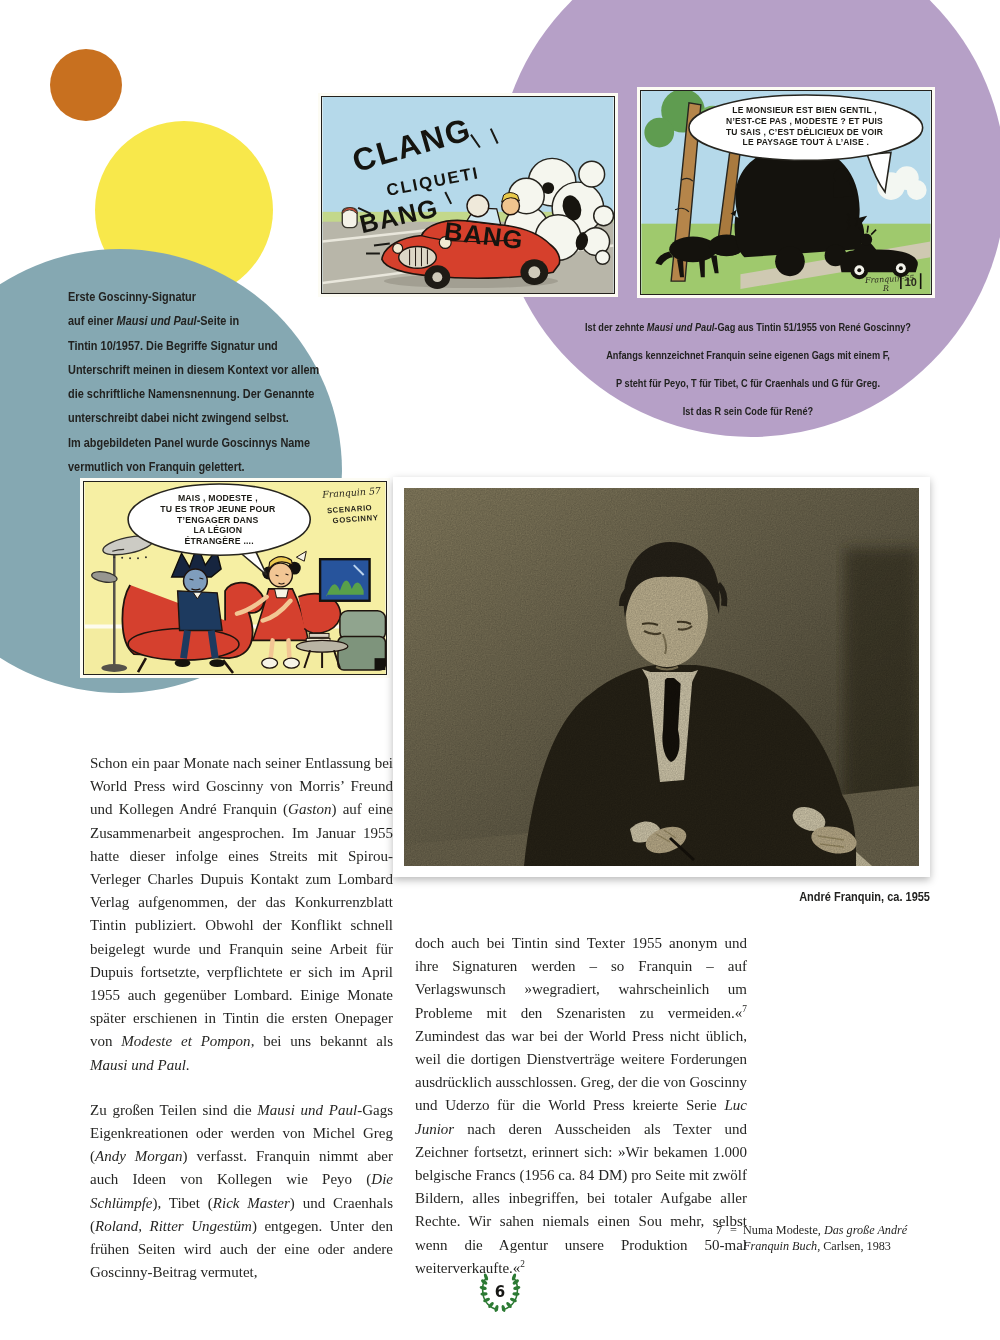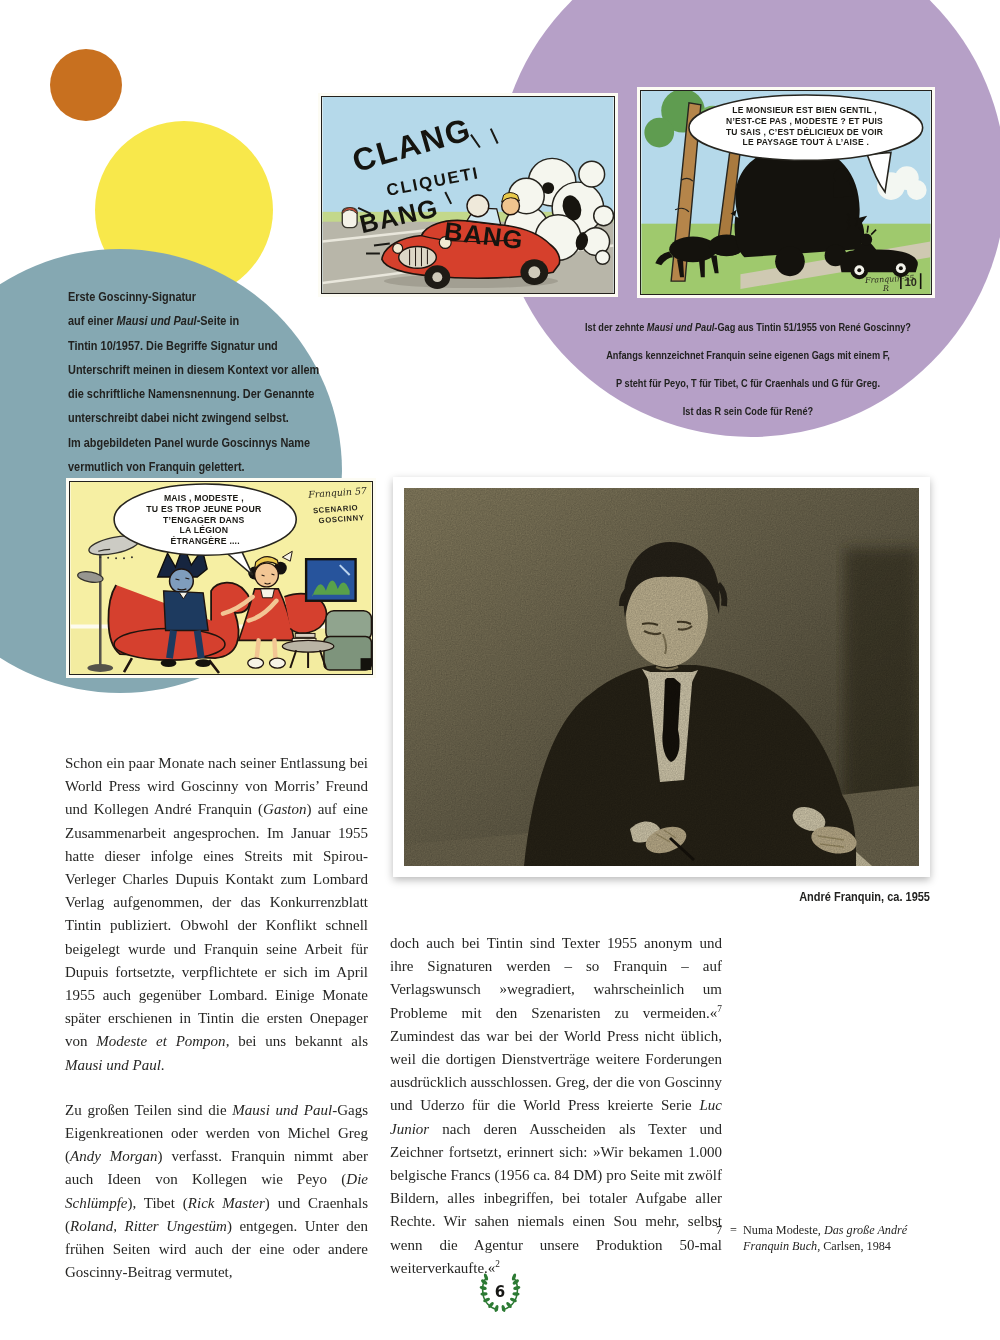--- a/index.html
+++ b/index.html
@@ -19,21 +19,21 @@
   .cap-left .cap-line{white-space:nowrap;}
   .cap-right{left:478px;top:313px;width:540px;font-size:11.5px;line-height:28px;text-align:center;transform:scaleX(.8);transform-origin:50% 0;}
   .cap-right .cap-line{white-space:nowrap;}
 
   .photo-frame{position:absolute;left:393px;top:477px;width:537px;height:400px;background:#ffffff;
                padding:11px;box-sizing:border-box;box-shadow:0 3px 8px rgba(0,0,0,.28);}
   .photo-caption{position:absolute;left:620px;top:890px;width:310px;text-align:right;
                  font-family:"Liberation Sans",sans-serif;font-weight:700;font-size:12.5px;color:#222220;
                  transform:scaleX(.88);transform-origin:100% 0;}
 
-  .bodycol{position:absolute;font-size:15px;line-height:23.2px;text-align:justify;color:#262624;}
+  .bodycol{position:absolute;font-size:15px;line-height:23.2px;text-align:justify;color:#262624;margin-left:25px;}
   .col-left{left:65px;top:752px;width:303px;}
   .col-right{left:390px;top:932px;width:332px;}
   .bodycol p{margin:0 0 22px 0;}
   sup{font-size:.62em;vertical-align:super;line-height:0;}
 
   .footnote{position:absolute;left:716px;top:1222px;width:232px;font-size:12.2px;line-height:16px;
             display:flex;color:#262624;}
   .footnote .fn-marker{width:14px;flex:none;}
   .footnote .fn-eq{width:13px;flex:none;}
 
@@ -191,21 +191,21 @@
     <div class="cap-line"><span>vermutlich von Franquin gelettert.</span></div>
   </div>
 
   <div class="cap cap-right">
     <div class="cap-line"><span>Ist der zehnte </span><span style="font-style: italic;">Mausi und Paul</span><span>-Gag aus Tintin 51/1955 von René Goscinny?</span></div>
     <div class="cap-line"><span>Anfangs kennzeichnet Franquin seine eigenen Gags mit einem F,</span></div>
     <div class="cap-line"><span>P steht für Peyo, T für Tibet, C für Craenhals und G für Greg.</span></div>
     <div class="cap-line"><span>Ist das R sein Code für René?</span></div>
   </div>
 
-  <div class="panel" style="left:66px;top:478px;">
+  <div class="panel" style="left:80px;top:478px;">
     <svg width="304" height="194" viewBox="0 0 304 194">
       <rect width="304" height="194" fill="#f6efa3"></rect>
       <rect y="146" width="304" height="48" fill="#f3eca0"></rect>
       <path d="M0,146 L304,146" stroke="#fdfbee" stroke-width="4"></path>
 
       <g>
         <path d="M30,70 L30,186" stroke="#55524a" stroke-width="2.6"></path>
         <ellipse cx="30" cy="188" rx="13" ry="4" fill="#55524a"></ellipse>
         <ellipse cx="44" cy="64" rx="26" ry="8" fill="#cccbc4" stroke="#33312b" stroke-width="1.4" transform="rotate(-12 44 64)"></ellipse>
         <ellipse cx="20" cy="96" rx="13" ry="5" fill="#979690" stroke="#33312b" stroke-width="1.2" transform="rotate(10 20 96)"></ellipse>
@@ -339,21 +339,21 @@
     <p><span>Schon ein paar Monate nach seiner Entlassung bei World Press wird Goscinny von Morris’ Freund und Kollegen André Franquin (</span><span style="font-style: italic;">Gaston</span><span>) auf eine Zusammenarbeit angesprochen. Im Januar 1955 hatte dieser infolge eines Streits mit Spirou-Verleger Charles Dupuis Kontakt zum Lombard Verlag aufgenommen, der das Konkurrenzblatt Tintin publiziert. Obwohl der Konflikt schnell beigelegt wurde und Franquin seine Arbeit für Dupuis fortsetzte, verpflichtete er sich im April 1955 auch gegenüber Lombard. Einige Monate später erschienen in Tintin die ersten Onepager von </span><span style="font-style: italic;">Modeste et Pompon</span><span>, bei uns bekannt als </span><span style="font-style: italic;">Mausi und Paul</span><span>.</span></p>
     <p><span>Zu großen Teilen sind die </span><span style="font-style: italic;">Mausi und Paul</span><span>-Gags Eigenkreationen oder werden von Michel Greg (</span><span style="font-style: italic;">Andy Morgan</span><span>) verfasst. Franquin nimmt aber auch Ideen von Kollegen wie Peyo (</span><span style="font-style: italic;">Die Schlümpfe</span><span>), Tibet (</span><span style="font-style: italic;">Rick Master</span><span>) und Craenhals (</span><span style="font-style: italic;">Roland, Ritter Ungestüm</span><span>) entgegen. Unter den frühen Seiten wird auch der eine oder andere Goscinny-Beitrag vermutet,</span></p>
   </div>
   <div class="bodycol col-right">
     <p><span>doch auch bei Tintin sind Texter 1955 anonym und ihre Signaturen werden – so Franquin – auf Verlagswunsch »wegradiert, wahrscheinlich um Probleme mit den Szenaristen zu vermeiden.«</span><sup>7</sup><span> Zumindest das war bei der World Press nicht üblich, weil die dortigen Dienstverträge weitere Forderungen ausdrücklich ausschlossen. Greg, der die von Goscinny und Uderzo für die World Press kreierte Serie </span><span style="font-style: italic;">Luc Junior</span><span> nach deren Ausscheiden als Texter und Zeichner fortsetzt, erinnert sich: »Wir bekamen 1.000 belgische Francs (1956 ca. 84 DM) pro Seite mit zwölf Bildern, alles inbegriffen, bei totaler Aufgabe aller Rechte. Wir sahen niemals einen Sou mehr, selbst wenn die Agentur unsere Produktion 50-mal weiterverkaufte.«</span><sup>2</sup></p>
   </div>
 
   <div class="footnote">
     <span class="fn-marker">7</span>
     <span class="fn-eq">=</span>
-    <span><span>Numa Modeste, </span><span style="font-style: italic;">Das große André Franquin Buch</span><span>, Carlsen, 1984</span></span>
+    <span><span>Numa Modeste, </span><span style="font-style: italic;">Das große André Franquin Buch</span><span>, Carlsen, 1983</span></span>
   </div>
 
   <div class="pagenum">
     <svg width="46" height="44" viewBox="0 0 46 44">
       <g stroke="#2c7a33" stroke-width="1.6" fill="none">
         <path d="M21,40 C13,38 7,32 6,24 C5,18 6,12 9,8"></path>
         <path d="M25,40 C33,38 39,32 40,24 C41,18 40,12 37,8"></path>
       </g>
       <g fill="#2c7a33">
         <ellipse rx="1.7" ry="3.6" transform="translate(9,7) rotate(-20)"></ellipse>

